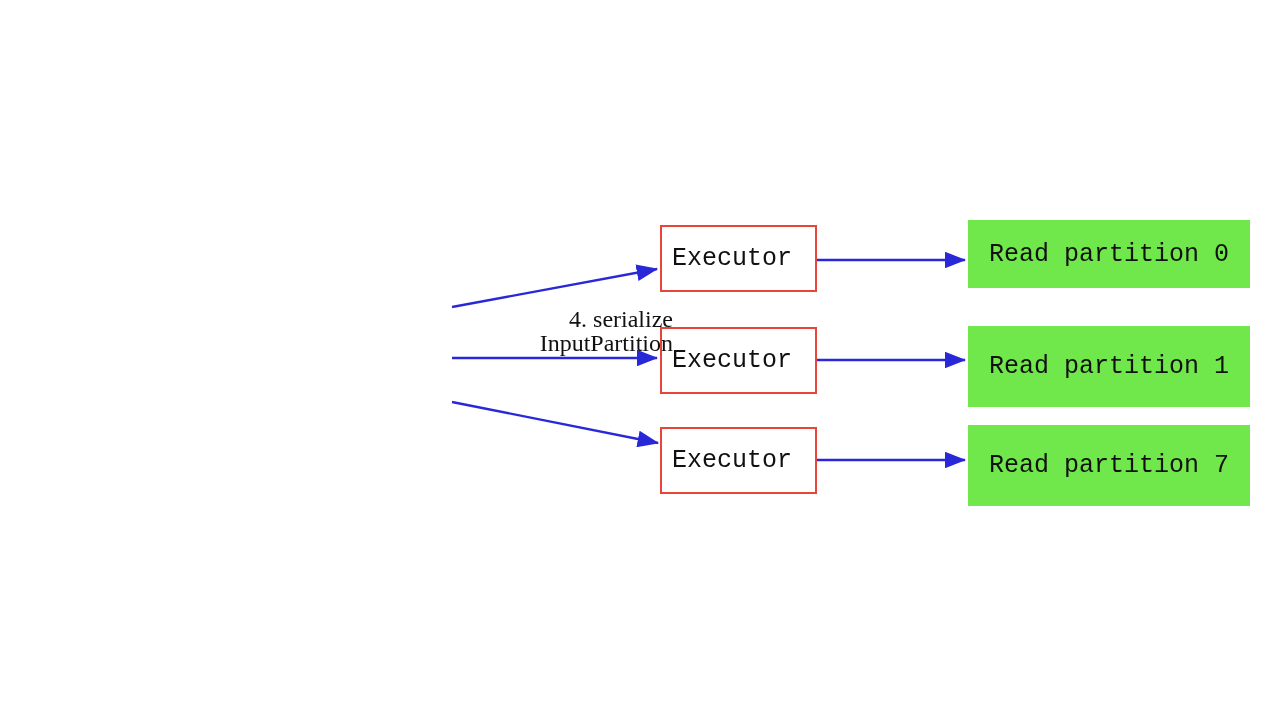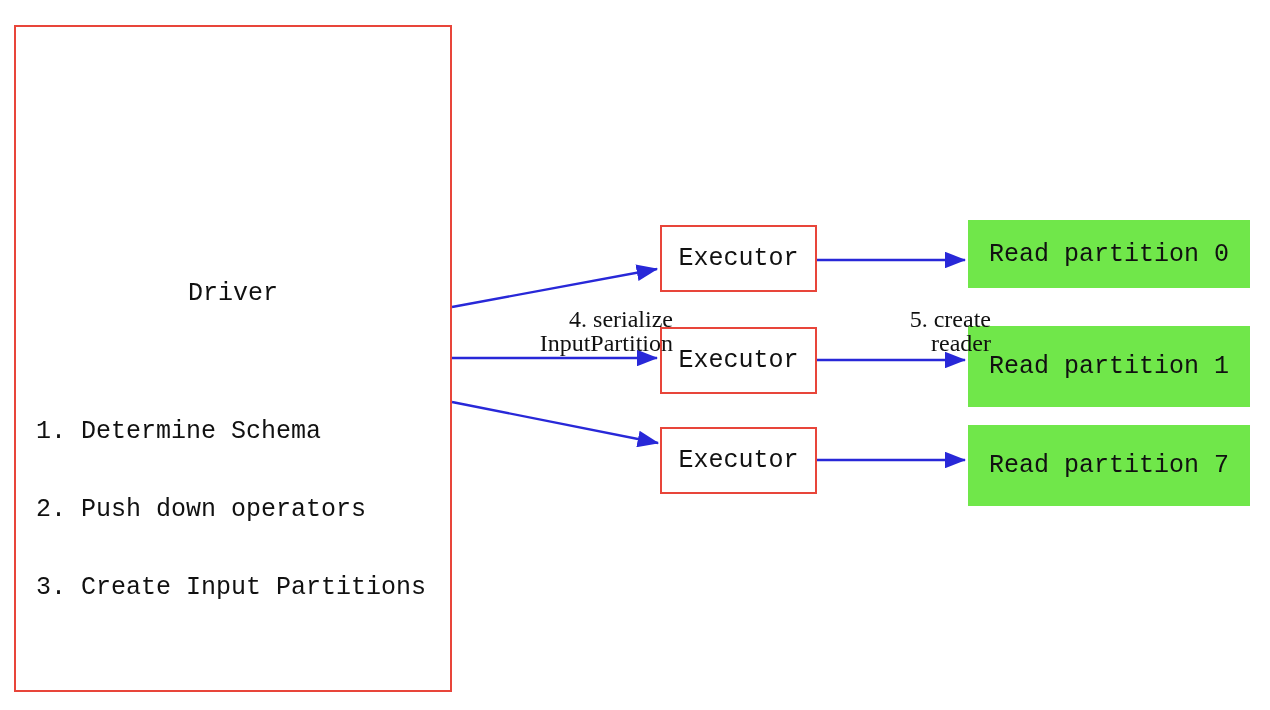--- a/index.html
+++ b/index.html
@@ -65,23 +65,23 @@
   .exec-box {
     position: absolute;
     left: 660px;
     width: 157px;
     height: 67px;
     box-sizing: border-box;
     border: 2px solid var(--box-border-red, #e8453a);
     background: #ffffff;
     display: flex;
     align-items: center;
-    justify-content: center;
     font-size: 25px;
     white-space: pre;
+    padding-left: 10px;
   }
   .exec-1 { top: 225px; }
   .exec-2 { top: 327px; }
   .exec-3 { top: 427px; }
   .part-box {
     position: absolute;
     left: 968px;
     width: 282px;
     height: 81px;
     background: var(--partition-green, #70e74a);
@@ -126,28 +126,20 @@
       </marker>
     </defs>
     <path class="arrow" d="M452,307 L657,269" marker-end="url(#ah)"></path>
     <path class="arrow" d="M452,358 L657,358" marker-end="url(#ah)"></path>
     <path class="arrow" d="M452,402 L658,443" marker-end="url(#ah)"></path>
     <path class="arrow" d="M817,260 L965,260" marker-end="url(#ah)"></path>
     <path class="arrow" d="M817,360 L965,360" marker-end="url(#ah)"></path>
     <path class="arrow" d="M817,460 L965,460" marker-end="url(#ah)"></path>
   </svg>
 
-  <div class="driver-box">
-    <div class="driver-title">Driver</div>
-    <div class="driver-steps">
-      <div>1. Determine Schema</div>
-      <div>2. Push down operators</div>
-      <div>3. Create Input Partitions</div>
-    </div>
-  </div>
 
   <div class="exec-box exec-1">
     <span>Executor</span>
   </div>
   <div class="exec-box exec-2">
     <span>Executor</span>
   </div>
   <div class="exec-box exec-3">
     <span>Executor</span>
   </div>
@@ -157,16 +149,14 @@
   </div>
   <div class="part-box part-2">
     <span>Read partition 1</span>
   </div>
   <div class="part-box part-3">
     <span>Read partition 7</span>
   </div>
 
   <div class="edge-label label-serialize">4. serialize
 InputPartition</div>
-  <div class="edge-label label-create">5. create
-reader</div>
 
 </div>
 
 </body></html>

